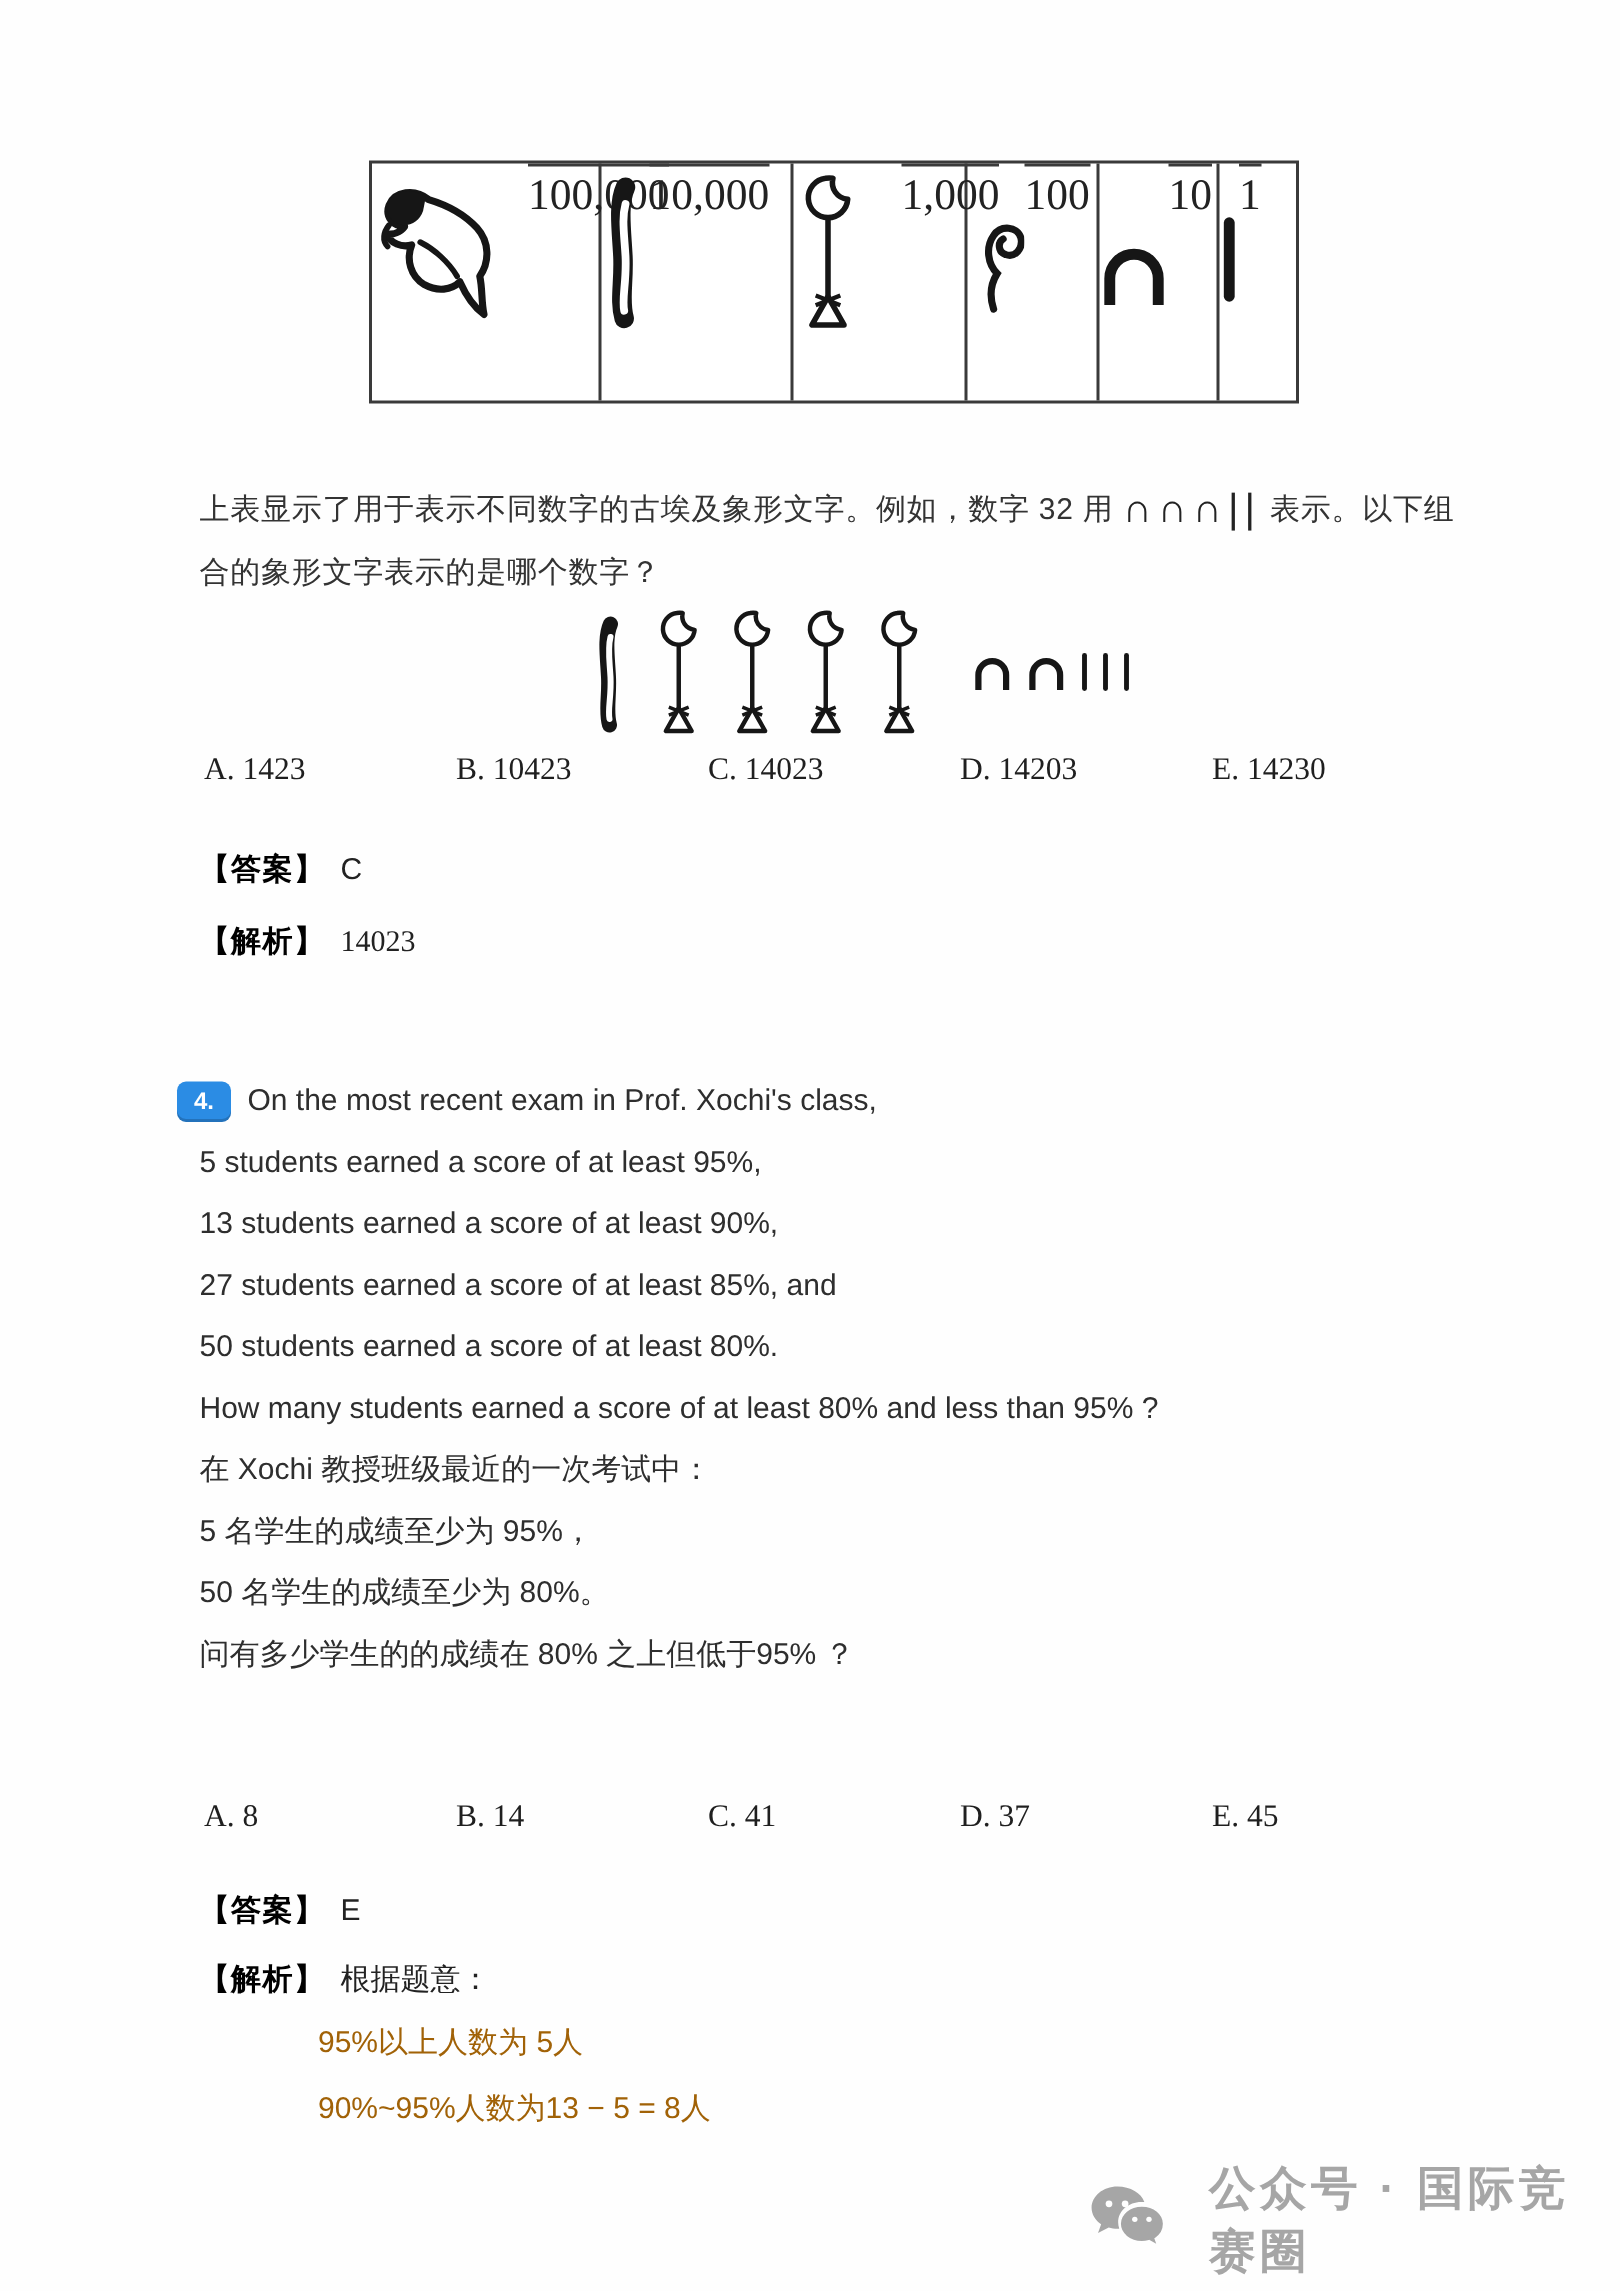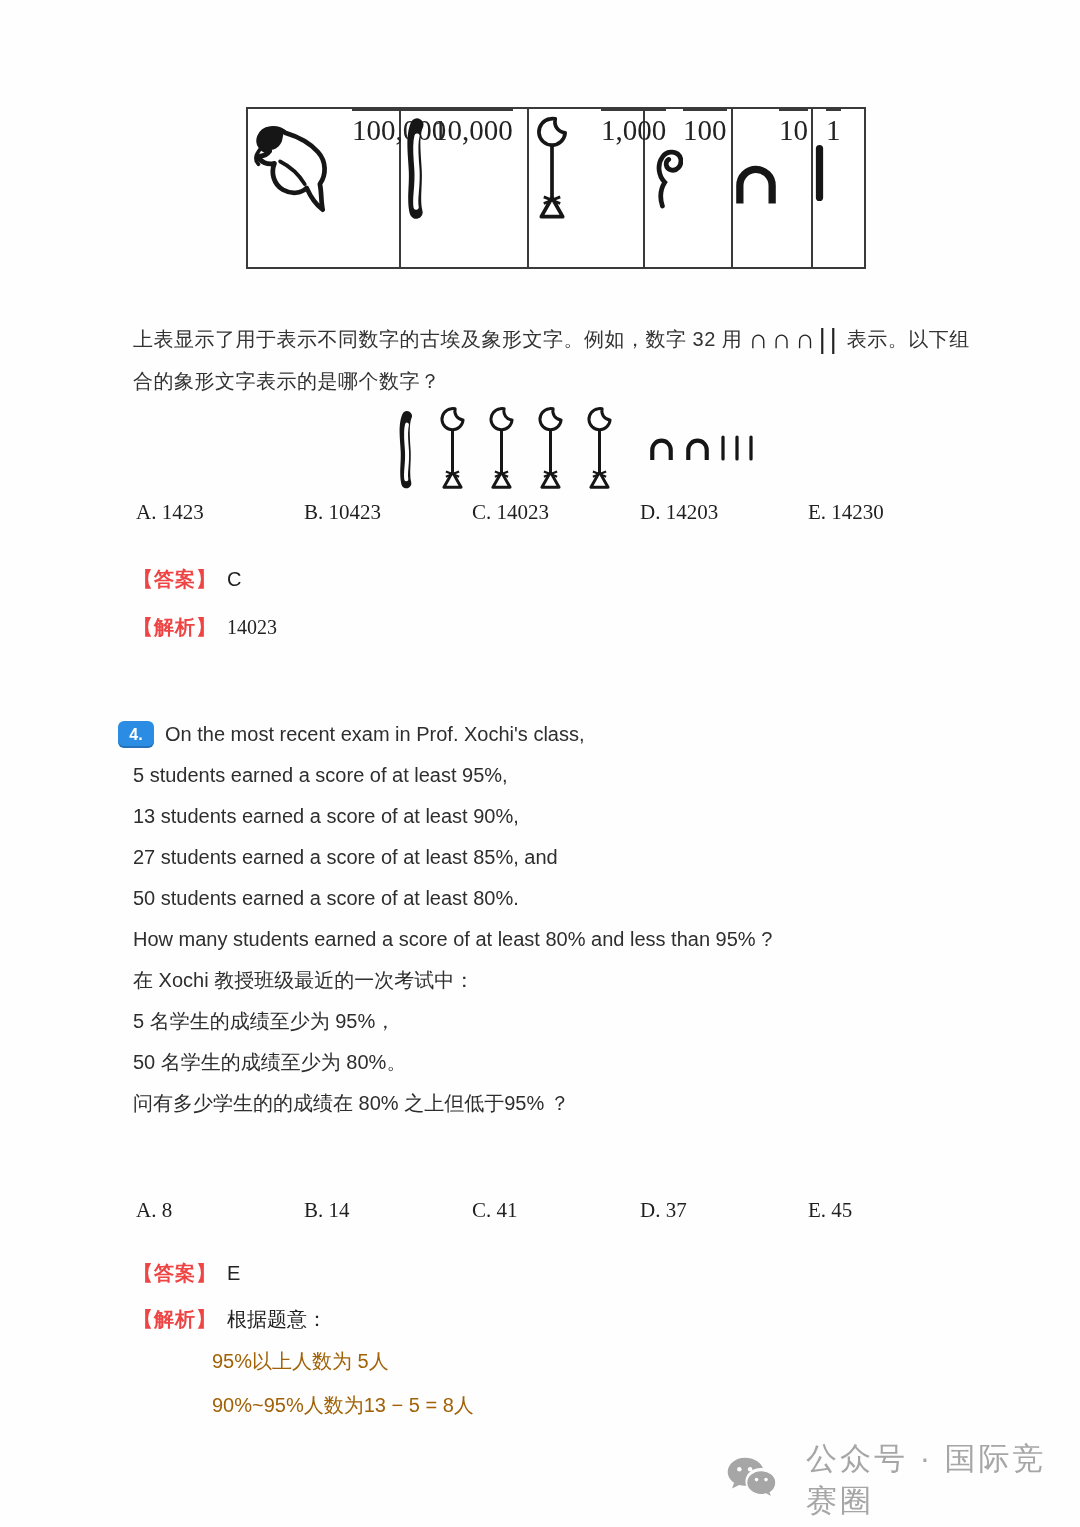--- a/index.html
+++ b/index.html
@@ -47,21 +47,21 @@
   .options-row { position:absolute; left:0; width:1080px; height:28px; }
   .options-row .opt {
     position:absolute; font-family:"Liberation Serif","DejaVu Serif",serif;
     font-size:21px; color:#1f1f1f;
   }
   .opt.o0{left:136px;} .opt.o1{left:304px;} .opt.o2{left:472px;} .opt.o3{left:640px;} .opt.o4{left:808px;}
   .q3-options{ top:500px; } .q4-options{ top:1198px; }
 
   
   .ans-line { position:absolute; left:133px; font-size:20px; color:#222; }
-  .ans-label { font-weight:bold; color:#ef4444; letter-spacing:1px; }
+  .ans-label { font-weight:bold; color:#000000; letter-spacing:1px; }
   .ans-value { margin-left:10px; }
   .serif-val { font-family:"Liberation Serif","DejaVu Serif",serif; }
   .q3-answer{ top:566px; } .q3-analysis{ top:614px; }
   .q4-answer{ top:1260px; } .q4-analysis{ top:1306px; }
   .analysis-extra { position:absolute; left:212px; font-size:20px; color:#a16207; }
   .ax-0{ top:1348px; } .ax-1{ top:1392px; }
 
   
   .q4-block { position:absolute; left:118px; top:714px; width:880px; }
   .q4-line { height:41px; line-height:41px; font-size:20px; color:#2e2e2e; padding-left:15px; }
@@ -70,21 +70,21 @@
     display:inline-flex; align-items:center; justify-content:center;
     width:36px; height:27px; border-radius:6px;
     background:var(--accent-blue,#2b8ce4);
     box-shadow:inset 0 -2px 0 rgba(0,0,0,0.18);
     color:#fff; font-weight:bold; font-size:16px; margin-right:11px; flex:0 0 auto;
   }
 
   
   .watermark {
     position:absolute; left:726px; top:1450px; height:60px;
-    display:flex; align-items:center; gap:25px;
+    display:flex; align-items:center; gap:25px;font-weight:bold;
   }
   .wm-text { font-size:31px; color:var(--watermark-gray,#a6a6a6); letter-spacing:3px; }
 
   .hidden-defs { position:absolute; width:0; height:0; overflow:hidden; }
 </style>
 </head>
 <body>
 
 <svg class="hidden-defs" aria-hidden="true">
   <defs>

